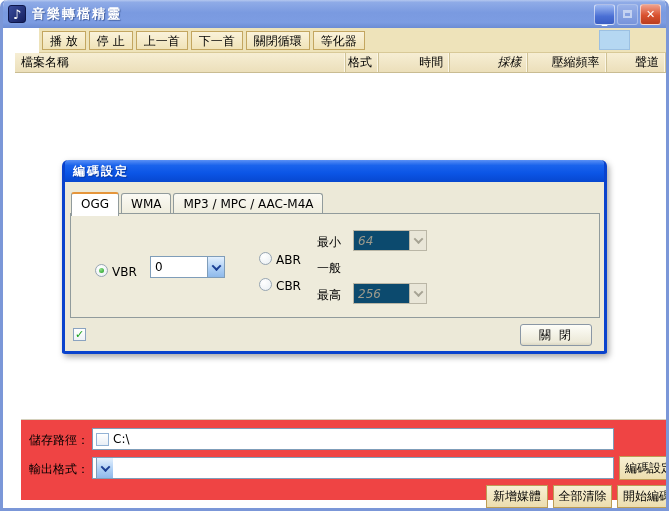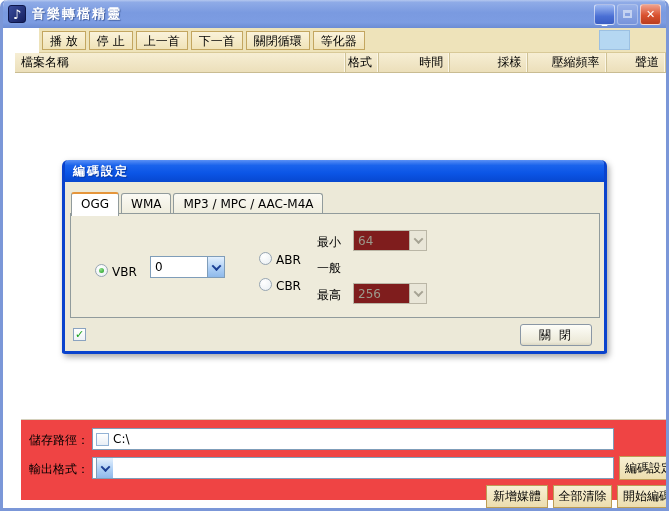--- a/index.html
+++ b/index.html
@@ -125,21 +125,21 @@
     position:absolute; width:13px; height:13px; border-radius:50%;
     border:1px solid #97a5b2; background:radial-gradient(circle at 35% 30%,#ffffff,#e8eef2);
     display:flex; align-items:center; justify-content:center;
   }
   .radio .dot { width:5px; height:5px; border-radius:50%; background:radial-gradient(circle at 35% 30%,#8ee08a,#1e9a1e); }
   .plabel { position:absolute; white-space:nowrap; }
   .xpcombo {
     position:absolute; height:22px; background:#fff; border:1px solid #7f9db9;
     display:flex; align-items:center; justify-content:space-between; padding-left:4px;
   }
-  .xpcombo.disabled { background:#7f1d1d; border-color:#bab6a6; color:#9c9a8c; }
+  .xpcombo.disabled { background:#0c4a6e; border-color:#bab6a6; color:#9c9a8c;font-style:italic; }
   .xpcombo.disabled .arrowbtn { background:#e9e6d8; border-left-color:#bab6a6; }
   .xpcombo.disabled .chev { border-color:#a6a394; }
   .checkbox {
     position:absolute; width:13px; height:13px; background:linear-gradient(#fff,#eef2f6);
     border:1px solid #8aa3c0; display:flex; align-items:center; justify-content:center;
     color:#18a118; font-weight:bold; font-size:11px; line-height:1;
   }
   .closebtn {
     position:absolute; right:12px; bottom:5px; width:72px; height:22px;
     border:1px solid #8a97a5; border-radius:3px;
@@ -175,21 +175,21 @@
     <div class="tbtn">下一首</div>
     <div class="tbtn">關閉循環</div>
     <div class="tbtn">等化器</div>
     <div class="tb-indicator"></div>
   </div>
 
   <div class="headerrow">
     <div class="hcol first" style="width:335px;">檔案名稱</div>
     <div class="hcol" style="width:33px;">格式</div>
     <div class="hcol" style="width:72px;">時間</div>
-    <div class="hcol" style="width:79px;">採樣</div>
+    <div class="hcol" style="width:79px;font-style:italic;">採樣</div>
     <div class="hcol" style="width:79px;">壓縮頻率</div>
     <div class="hcol" style="width:60px;">聲道</div>
   </div>
 
   <div class="listarea"></div>
 
   <div class="bottompanel">
     <div class="bp-label" style="top:12px;">儲存路徑：</div>
     <div class="field" style="top:8px;">
       <span class="mini-check"></span>

